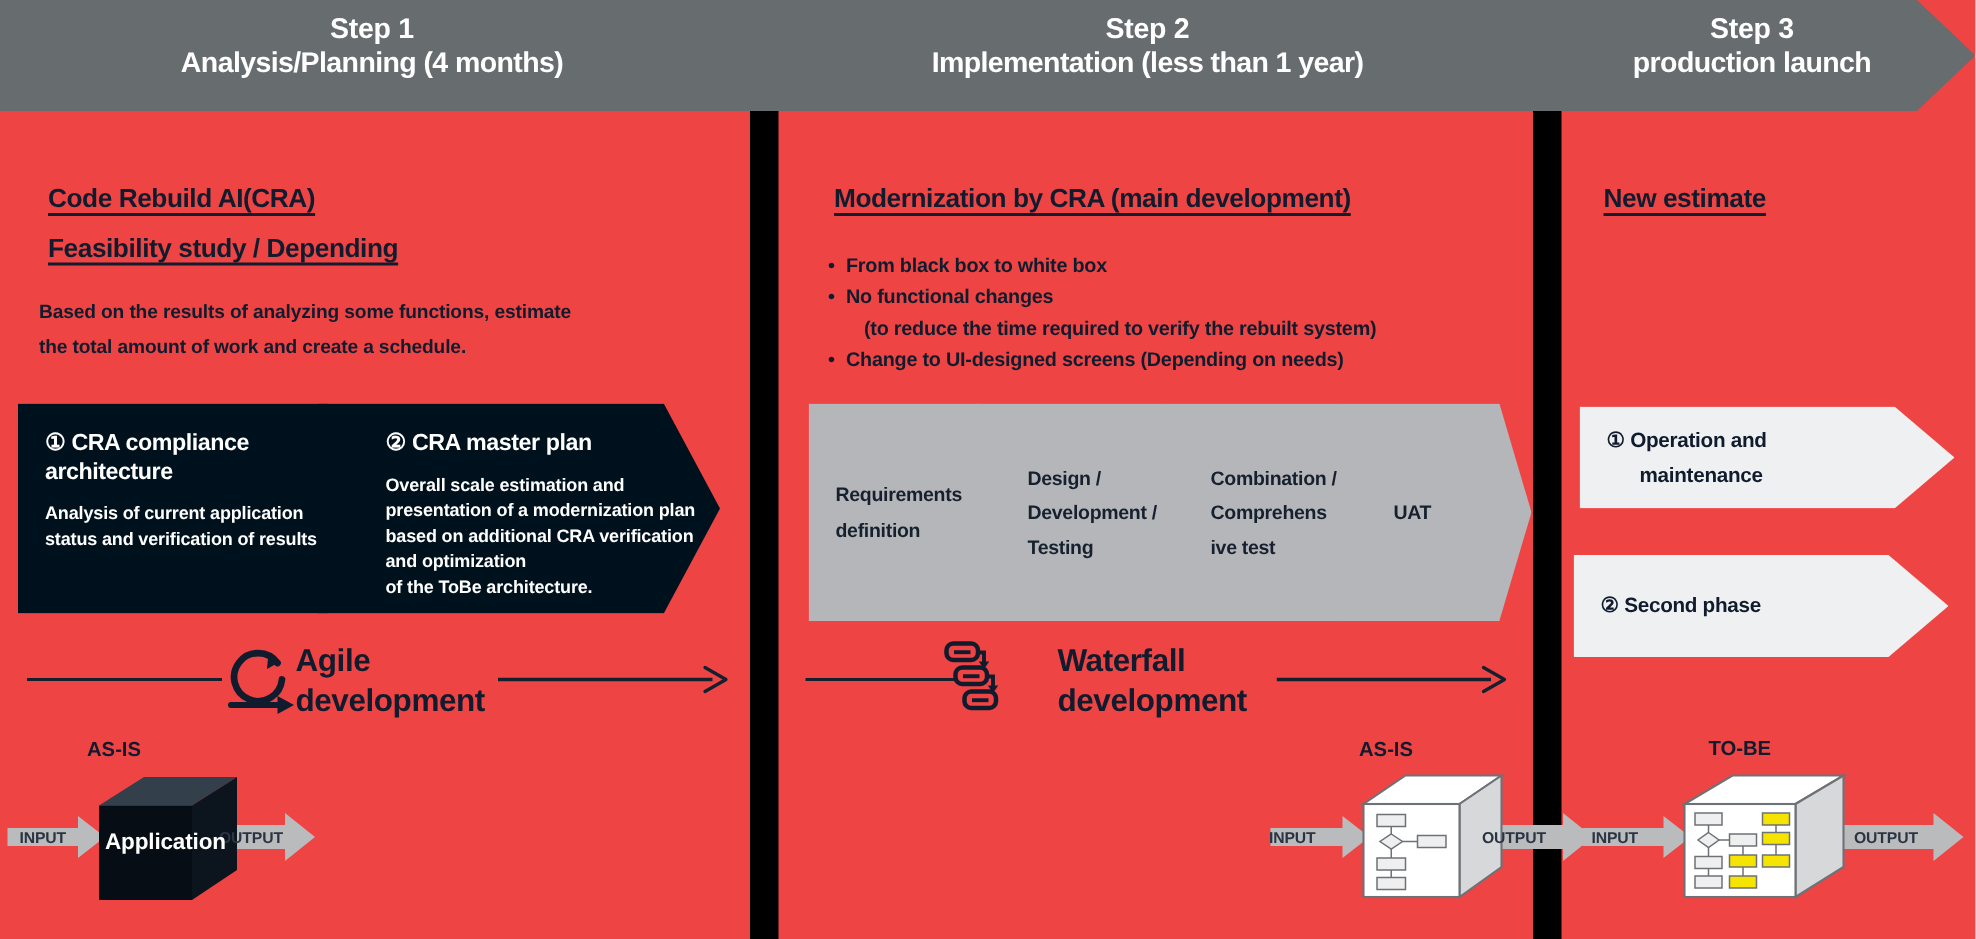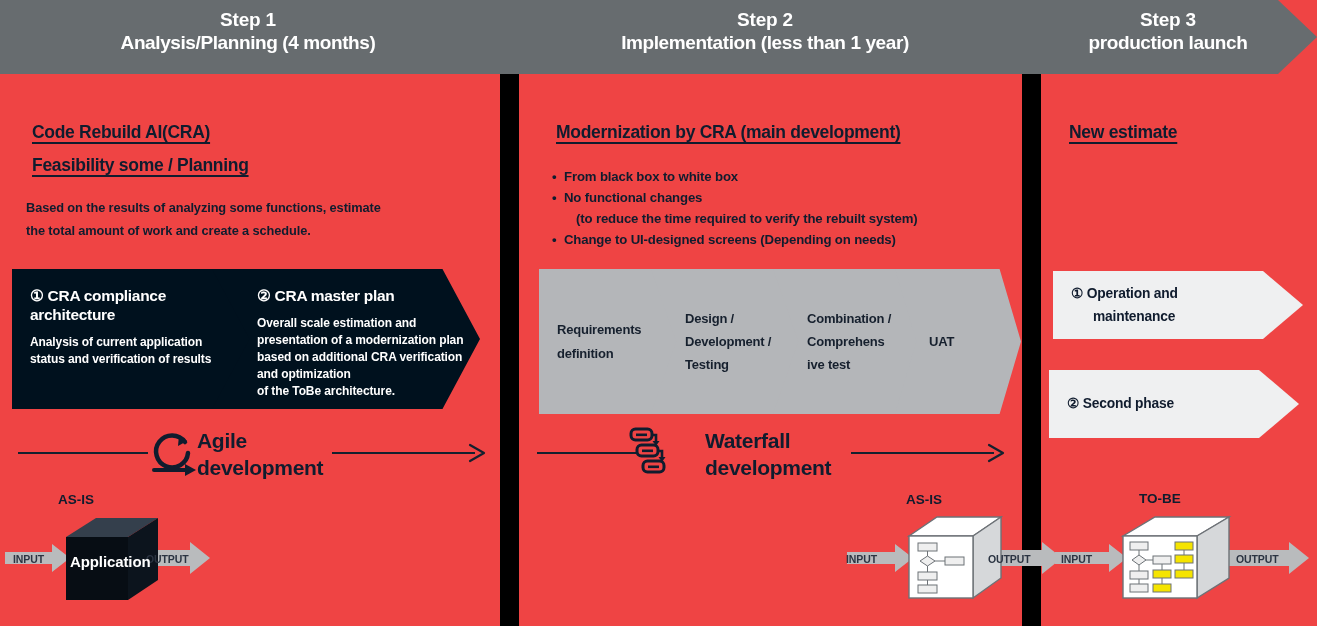--- a/index.html
+++ b/index.html
@@ -143,21 +143,21 @@
     <div class="hdr-step">Step 3</div>
     <div class="hdr-sub" style="width:260px; margin-left:-30px;">production launch</div>
   </div>
 
   <div class="divider" style="left:500px;"></div>
   <div class="divider" style="left:1022px;"></div>
 
   <div class="col" style="left:0; width:500px;">
 
     <div class="h-underline" style="position:absolute; left:32px; top:48px;">Code Rebuild AI(CRA)</div>
-    <div class="h-underline" style="position:absolute; left:32px; top:81px;">Feasibility some / Planning</div>
+    <div class="h-underline" style="position:absolute; left:32px; top:81px;">Feasibility study / Depending</div>
 
     <div class="body-line" style="position:absolute; left:26px; top:124px;">Based on the results of analyzing some functions, estimate</div>
     <div class="body-line" style="position:absolute; left:26px; top:147px;">the total amount of work and create a schedule.</div>
 
     <div class="dark-band" style="left:12px; top:195px; width:468px; height:140px;">
 
       <div class="dark-chev chev-1" style="left:0; width:252px;">
         <div style="position:absolute; left:18px; top:17px; width:190px;">
           <div class="dchev-title">① CRA compliance</div>
           <div class="dchev-title">architecture</div>

